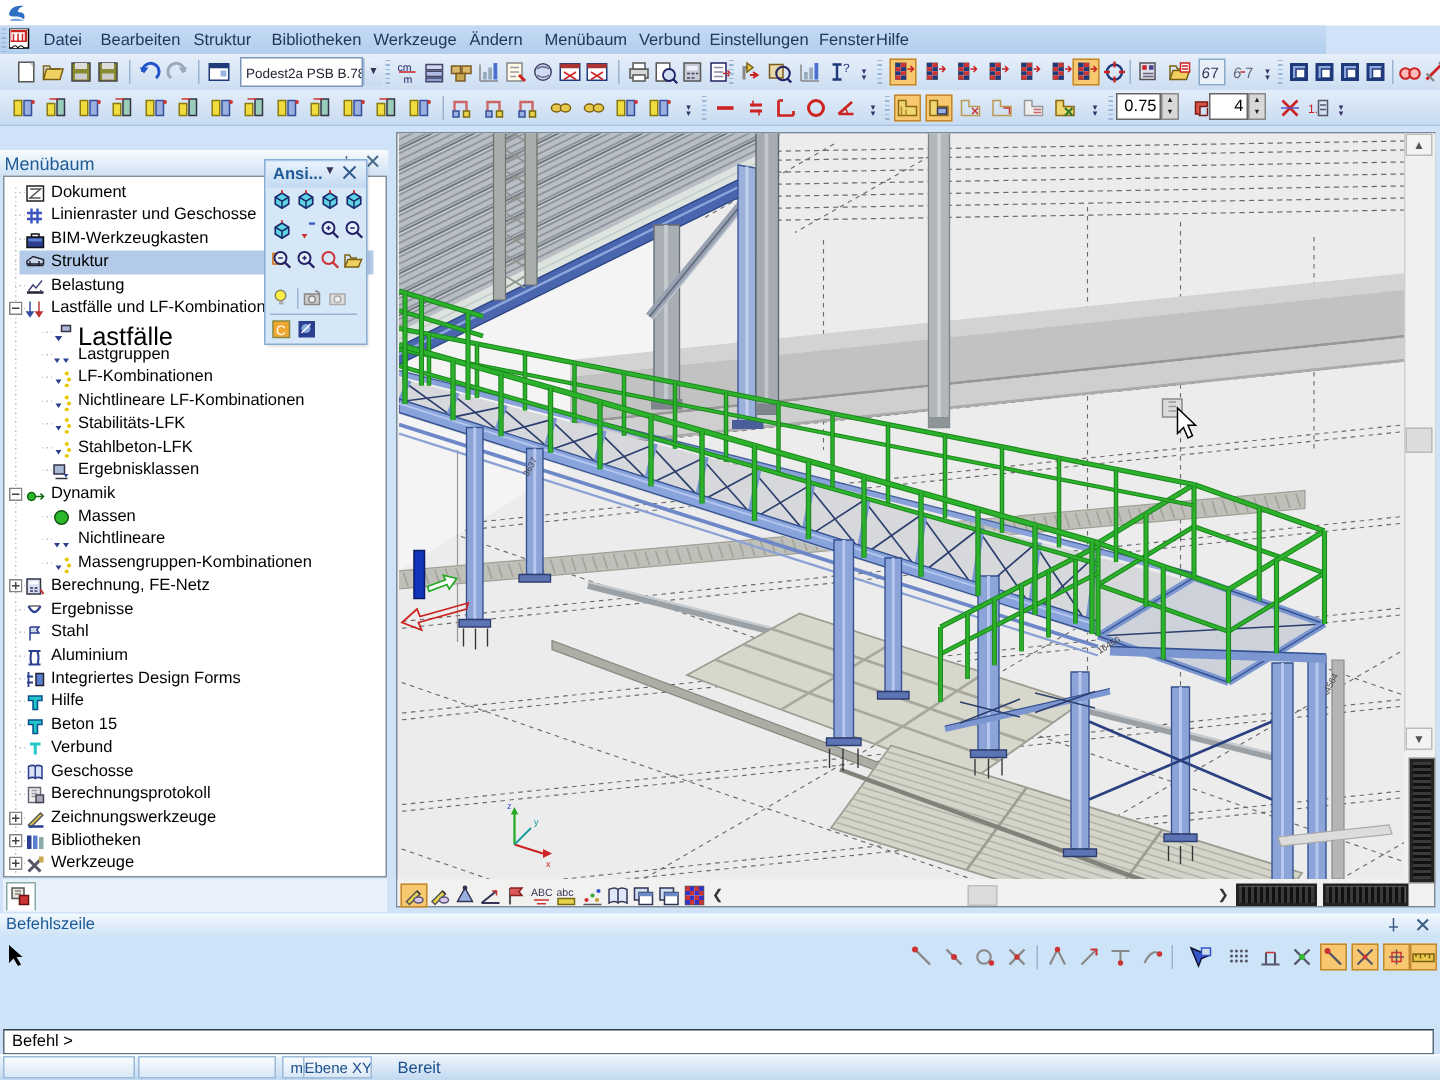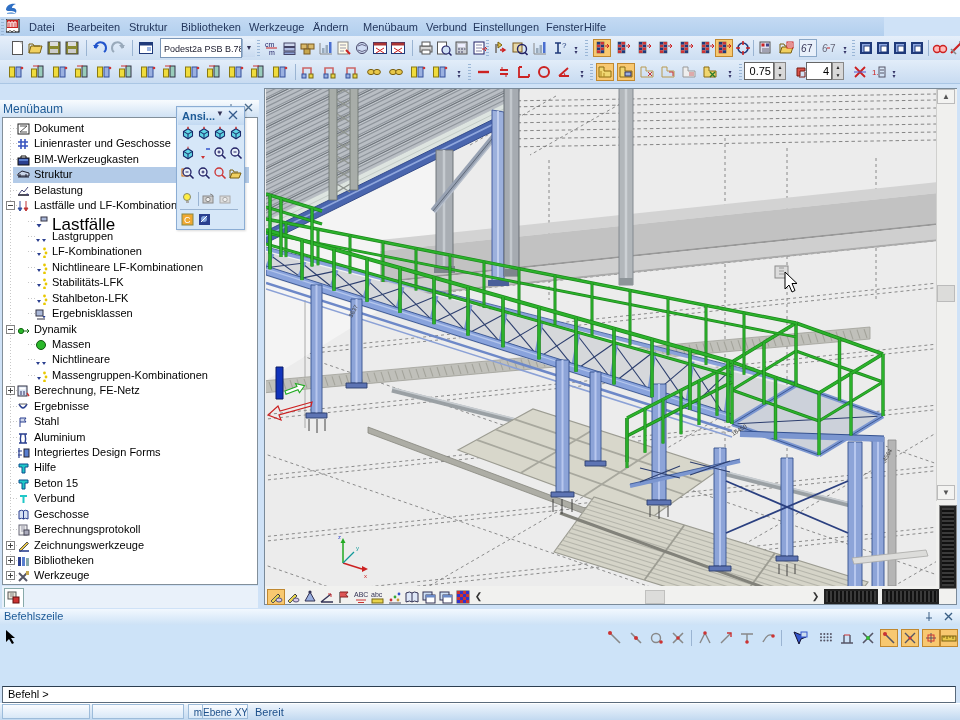--- a/index.html
+++ b/index.html
@@ -663,21 +663,21 @@
       <path d="M2 1 L2 13 L5 10 L8 15 L10 14 L7 9 L11 9 Z" fill="#000"></path>
     </svg>
   </div>
 <div class="a" id="cmdInput">Befehl &gt;</div>
 <div class="a" id="status">
 <div class="a" style="left:0;top:0;width:960px;height:1px;background:#fff"></div>
 <div class="scell" style="left:2px;width:88px"></div>
 <div class="scell" style="left:92px;width:92px"></div>
 <div class="scell" style="left:188px;width:28px;text-align:center">mm</div>
 <div class="scell" style="left:202px;width:46px;text-align:left;white-space:nowrap;overflow:hidden">Ebene XY</div>
-<span class="a" style="left:255px;top:3px">Bereit</span>
+<span class="a" style="left:265px;top:3px">Bereit</span>
 </div>
 <div id="chrome">
 <svg style="position:absolute;left:10px;top:40px" width="16" height="16" viewBox="0 0 16 16">
       <rect x="2.5" y="1.5" width="10" height="13" fill="#fff" stroke="#555"></rect>
       <path d="M9 1.5 h3.5 v3.5" fill="#ccc" stroke="#555" stroke-width=".6"></path>
     </svg>
 <svg style="position:absolute;left:28px;top:40px" width="16" height="16" viewBox="0 0 16 16">
       <path d="M1 13 L3 6 h11 l-2 7 z" fill="#f0d060" stroke="#7a6010"></path>
       <path d="M1 13 V4 h4 l1 2 h6" fill="none" stroke="#7a6010"></path>
     </svg>

